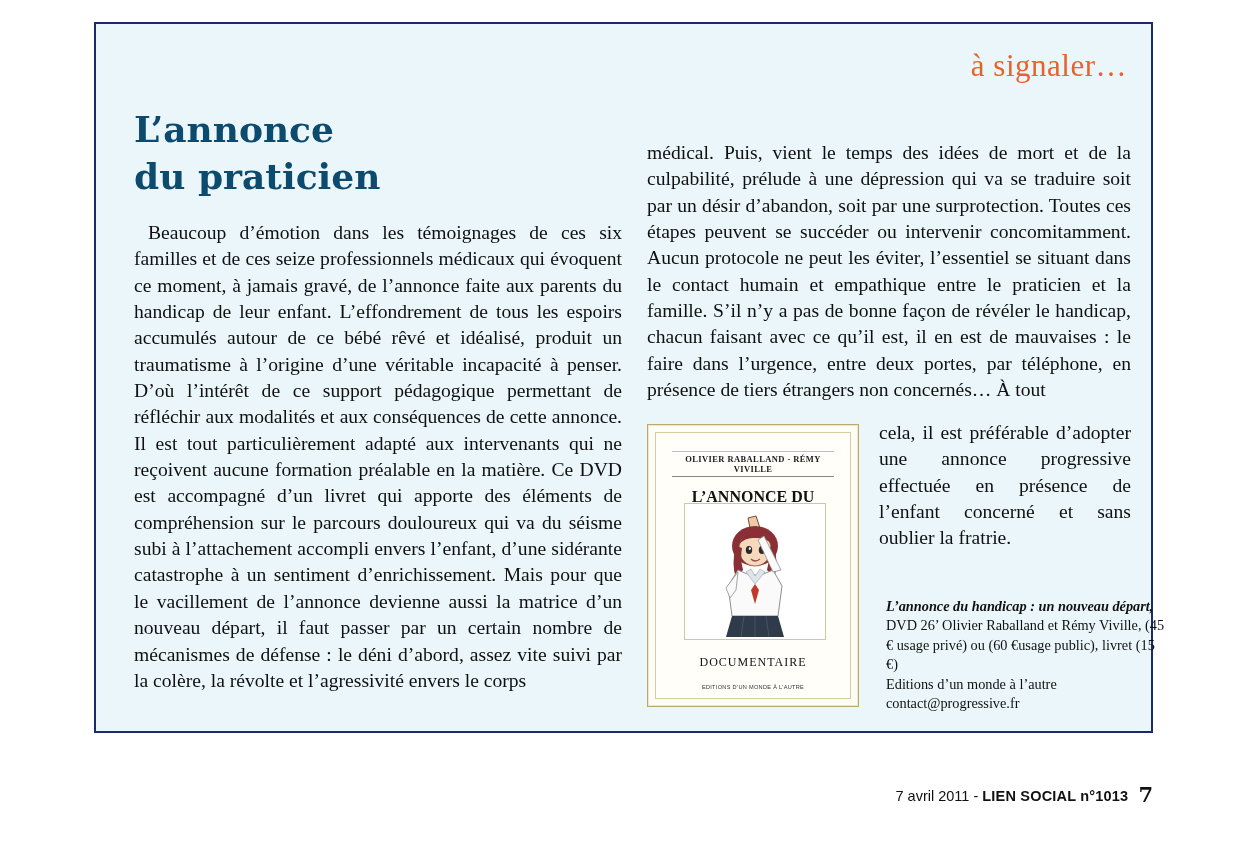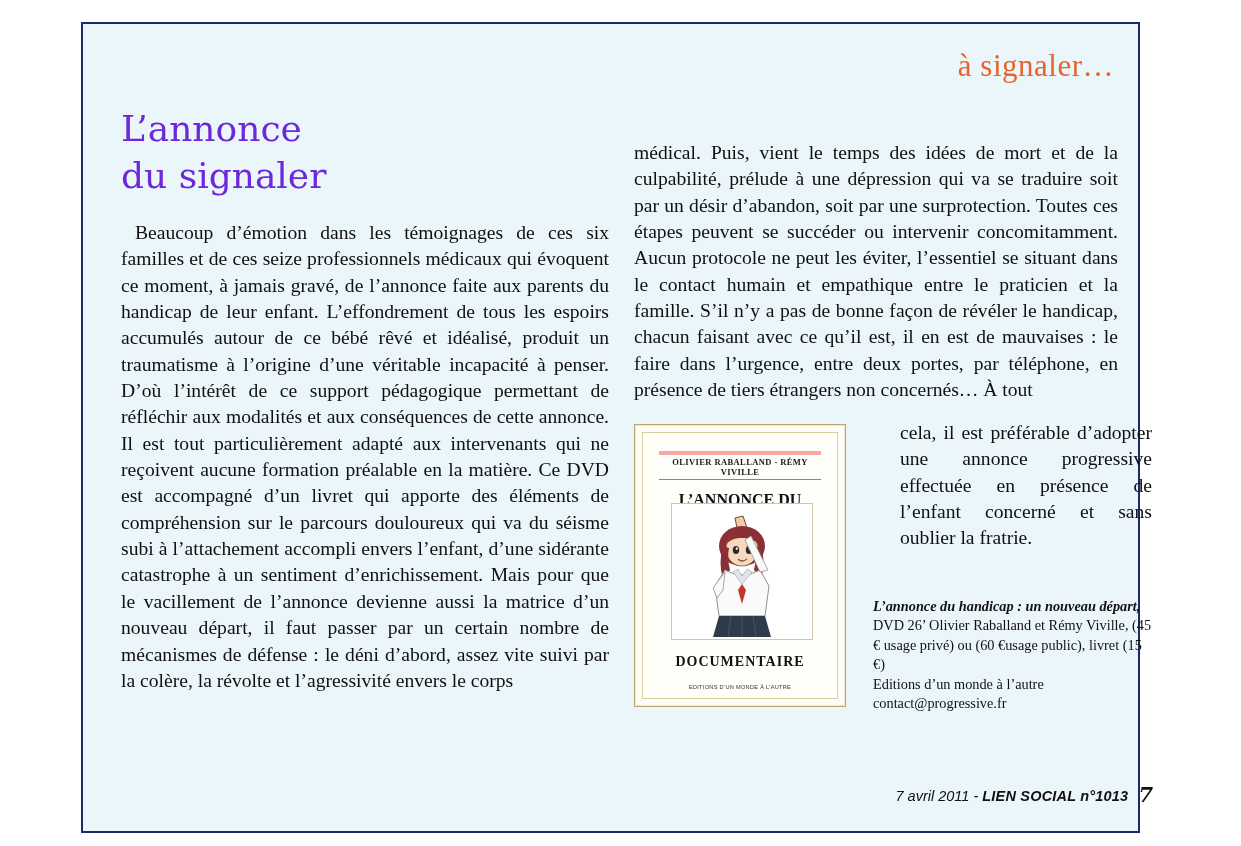--- a/index.html
+++ b/index.html
@@ -20,24 +20,24 @@
     position: absolute;
     left: 0; top: 0;
     width: 1241px;
     height: 846px;
     background: #ffffff;
   }
 
   
   #article-frame {
     position: absolute;
-    left: 81px;
+    left: 94px;
     top: 22px;
     width: 1059px;
-    height: 811px;
+    height: 711px;
     background: #eaf6fa;
     border: 2px solid #1b2a6b;
     box-sizing: border-box;
   }
 
   #kicker {
     position: absolute;
     right: 24px;
     top: 24px;
     font-family: "Liberation Serif", serif;
@@ -46,24 +46,24 @@
     letter-spacing: 0.5px;
     white-space: nowrap;
   }
 
   #headline {
     position: absolute;
     left: 38px;
     top: 58px;
     width: 480px;
     font-family: "DejaVu Serif", serif;
-    font-weight: 400;
+    font-weight: 700;
     font-size: 36px;
     line-height: 1.30;
-    color: #6d28d9;
+    color: #0c4a6e;
   }
   #headline .l {
     display: block;
   }
 
   .col {
     position: absolute;
     font-family: "Liberation Serif", serif;
     font-size: 19.6px;
     line-height: 1.345;
@@ -97,21 +97,20 @@
     float: left;
     width: 218px;
     height: 290px;
     margin: 4px 14px 6px 0;
   }
 
   #col-right-wrap {
     left: 551px;
     top: 380px;
     width: 484px;
-    padding-left: 34px;
   }
   #col-right-wrap p {
     margin: 0;
   }
 
   
   #dvd-cover {
     position: absolute;
     left: 551px;
     top: 400px;
@@ -132,21 +131,21 @@
     box-sizing: border-box;
     text-align: center;
   }
   #dvd-authors {
     margin-top: 18px;
     font-family: "Liberation Serif", serif;
     font-size: 8.5px;
     font-weight: bold;
     letter-spacing: 0.4px;
     color: #1a1a1a;
-    border-top: 4px solid #fca5a5;
+    border-top: 1px solid #fca5a5;
     border-bottom: 1px solid #888;
     padding: 2px 0;
     margin-left: 16px;
     margin-right: 16px;
   }
   #dvd-title {
     margin-top: 10px;
     font-family: "Liberation Serif", serif;
     font-size: 16px;
     font-weight: bold;
@@ -169,22 +168,22 @@
     height: 135px;
     background: #ffffff;
     border: 1px solid #cfc6a4;
     overflow: hidden;
   }
   #dvd-label {
     position: absolute;
     left: 0; right: 0;
     bottom: 28px;
     font-family: "Liberation Serif", serif;
-    font-size: 14px;
-    font-weight: bold;
+    font-size: 12px;
+    font-weight: normal;
     letter-spacing: 1px;
     color: #111;
   }
   #dvd-publisher {
     position: absolute;
     left: 0; right: 0;
     bottom: 6px;
     font-family: "Liberation Sans", sans-serif;
     font-size: 5.6px;
     line-height: 1.35;
@@ -211,21 +210,20 @@
   
   #footer {
     position: absolute;
     right: 88px;
     top: 782px;
     font-family: "Liberation Sans", sans-serif;
     font-size: 14.5px;
     font-weight: bold;
     color: #111111;
     white-space: nowrap;
-    font-style: italic;
   }
   #footer .date {
     font-weight: normal;
   }
   #footer .mag {
     font-weight: bold;
     letter-spacing: 0.2px;
   }
   #footer .pageno {
     font-family: "DejaVu Serif", serif;
@@ -239,21 +237,21 @@
 <body>
 
 <div id="page">
 
   <div id="article-frame">
 
     <div id="kicker">à signaler…</div>
 
     <h1 id="headline">
       <span class="l">L’annonce</span>
-      <span class="l">du signaler</span>
+      <span class="l">du praticien</span>
     </h1>
 
     <div class="col" id="col-left">
       <p>Beaucoup d’émotion dans les témoignages de ces six familles et de ces seize professionnels médicaux qui évoquent ce moment, à jamais gravé, de l’annonce faite aux parents du handicap de leur enfant. L’effondrement de tous les espoirs accumulés autour de ce bébé rêvé et idéalisé, produit un traumatisme à l’origine d’une véritable incapacité à penser. D’où l’intérêt de ce support pédagogique permettant de réfléchir aux modalités et aux conséquences de cette annonce. Il est tout particulièrement adapté aux intervenants qui ne reçoivent aucune formation préalable en la matière. Ce DVD est accompagné d’un livret qui apporte des éléments de compréhension sur le parcours douloureux qui va du séisme subi à l’attachement accompli envers l’enfant, d’une sidérante catastrophe à un sentiment d’enrichissement. Mais pour que le vacillement de l’annonce devienne aussi la matrice d’un nouveau départ, il faut passer par un certain nombre de mécanismes de défense : le déni d’abord, assez vite suivi par la colère, la révolte et l’agressivité envers le corps</p>
     </div>
 
     <div class="col" id="col-right-top">
       <p>médical. Puis, vient le temps des idées de mort et de la culpabilité, prélude à une dépression qui va se traduire soit par un désir d’abandon, soit par une surprotection. Toutes ces étapes peuvent se succéder ou intervenir concomitamment. Aucun protocole ne peut les éviter, l’essentiel se situant dans le contact humain et empathique entre le praticien et la famille. S’il n’y a pas de bonne façon de révéler le handicap, chacun faisant avec ce qu’il est, il en est de mauvaises : le faire dans l’urgence, entre deux portes, par téléphone, en présence de tiers étrangers non concernés… À tout</p>
     </div>
 

